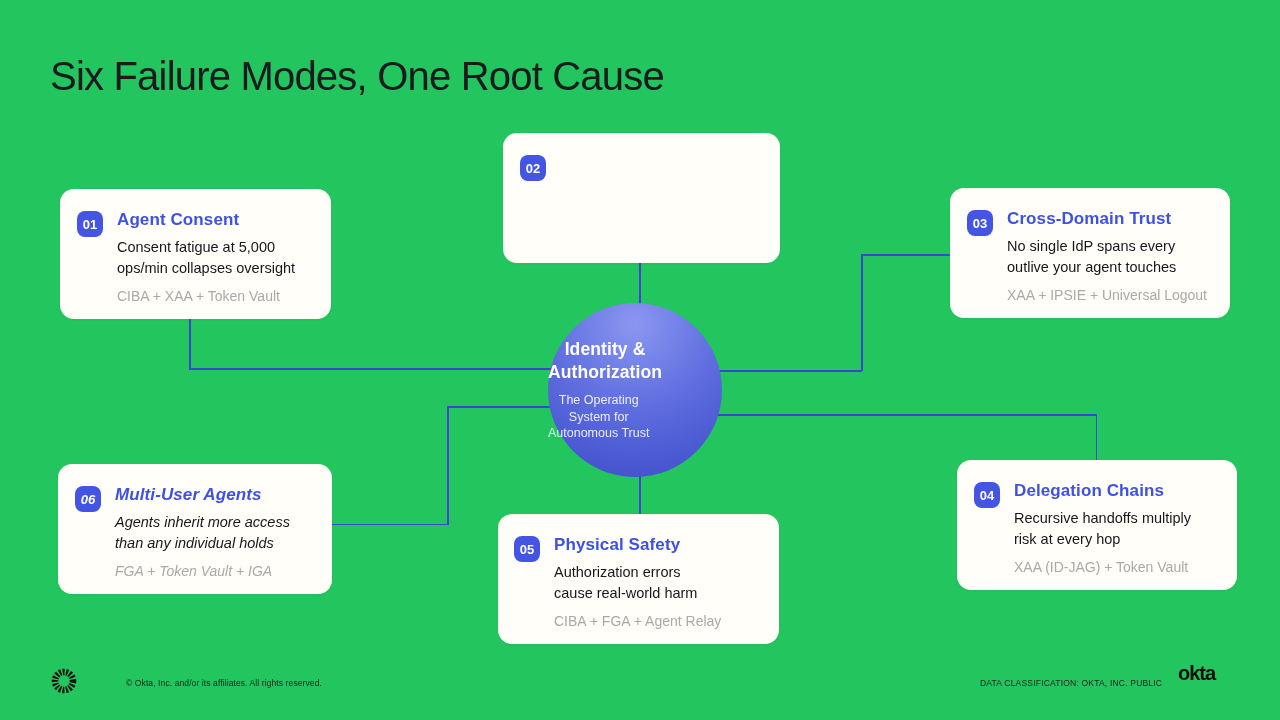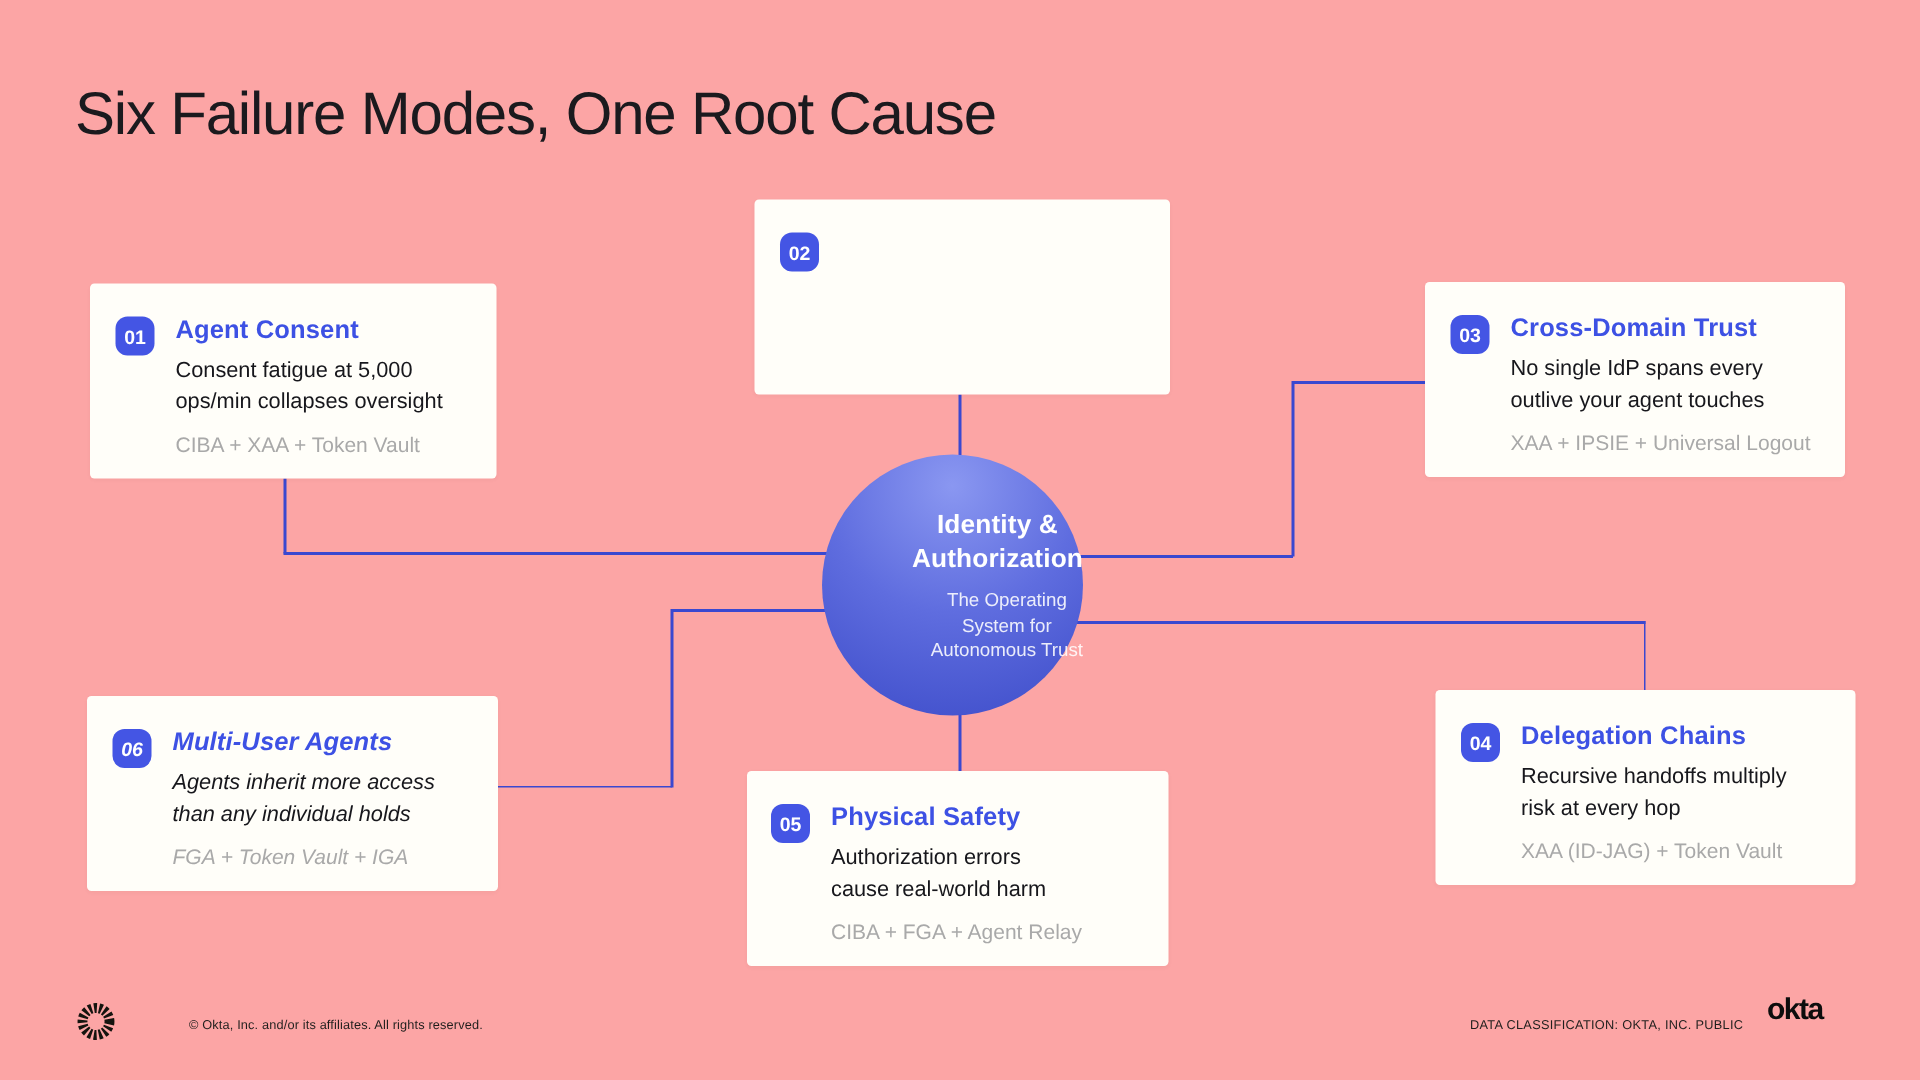--- a/index.html
+++ b/index.html
@@ -1,20 +1,20 @@
 <!DOCTYPE html>
 <html><head>
 <meta charset="utf-8">
 <style>
   * { margin: 0; padding: 0; box-sizing: border-box; }
   html, body { width: 1280px; height: 720px; font-family: "Liberation Sans", "DejaVu Sans", sans-serif; }
   .canvas {
     position: relative;
     width: 1280px; height: 720px;
-    background: #fca5a5;
+    background: #22c55e;
     overflow: hidden;
   }
   .page-title {
     position: absolute;
     left: 50px; top: 54px;
     font-size: 40px;
     font-weight: 500;
     letter-spacing: -0.8px;
     color: #1b1a1e;
     white-space: nowrap;
@@ -34,21 +34,21 @@
   .c6v  { left: 447px; top: 406px; width: 1.5px; height: 119px; }
   .c6hb { left: 331px; top: 523.5px; width: 117px; height: 1.5px; }
   
   .center-node {
     position: absolute;
     left: 548px; top: 303px;
     width: 174px; height: 174px;
     border-radius: 50%;
     background: radial-gradient(circle at 50% 12%, #8a97f1 0%, #5f6ddf 48%, #3d4cc9 100%);
     display: flex; flex-direction: column;
-    align-items: flex-end; justify-content: center;
+    align-items: flex-start; justify-content: center;
     text-align: center;
     color: #fff;
   }
   .center-title {
     font-size: 17.5px;
     font-weight: 700;
     line-height: 23px;
     white-space: pre-line;
     letter-spacing: 0.1px;
   }
@@ -57,21 +57,21 @@
     font-size: 12.5px;
     line-height: 16.5px;
     color: rgba(255,255,255,0.88);
     white-space: pre-line;
   }
   
   .card {
     position: absolute;
     width: 275px; height: 130px;
     background: #fffef9;
-    border-radius: 3px;
+    border-radius: 14px;
     box-shadow: 0 1px 3px rgba(60,50,20,0.04);
     padding: 21px 20px 0 17px;
     display: flex;
     align-items: flex-start;
   }
   .card-01 { left: 60px;  top: 189px; width: 271px; }
   .card-02 { left: 503px; top: 133px; width: 277px; }
   .card-03 { left: 950px; top: 188px; width: 280px; }
   .card-04 { left: 957px; top: 460px; width: 280px; }
   .card-05 { left: 498px; top: 514px; width: 281px; padding-left: 16px; }

